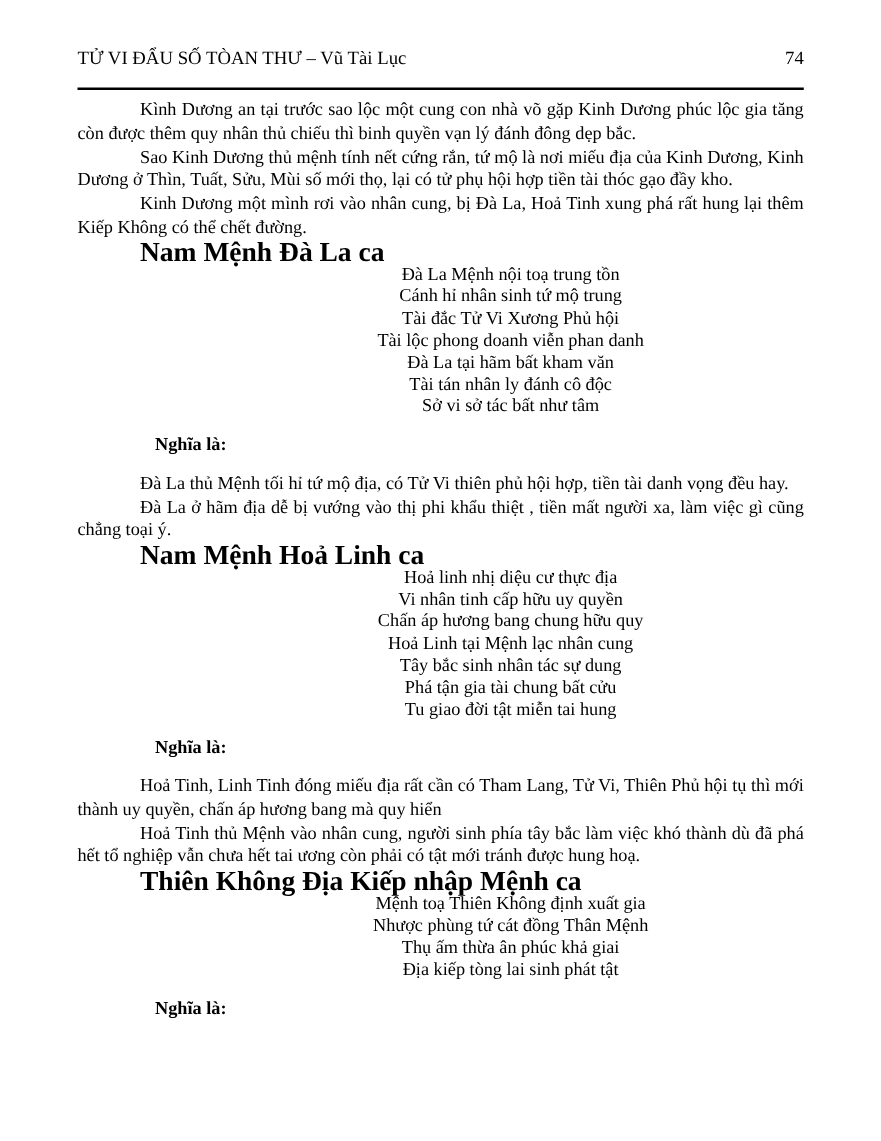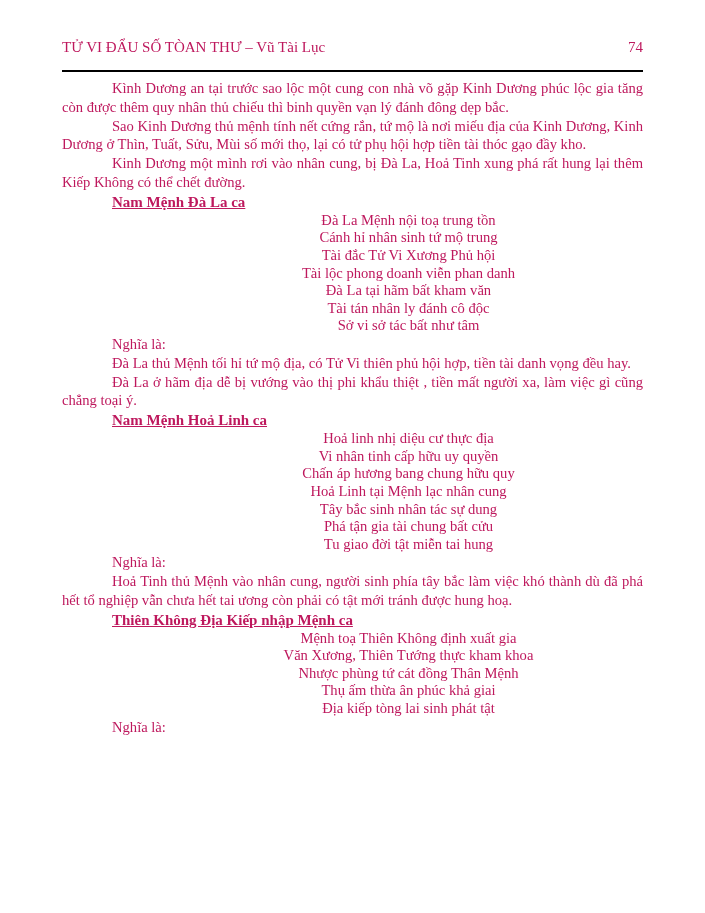--- a/index.html
+++ b/index.html
@@ -8,21 +8,21 @@
     background: #ffffff;
   }
   .page {
     position: relative;
     width: 705px;
     height: 913px;
     background: #ffffff;
     box-sizing: border-box;
     padding: 0 62px;
     font-family: "Liberation Serif", "DejaVu Serif", serif;
-    color: #be185d;
+    color: #000000;
     overflow: hidden;
   }
   .header {
     display: flex;
     justify-content: space-between;
     align-items: baseline;
     padding-top: 38px;
     font-size: 15px;
     line-height: 18px;
     white-space: nowrap;
@@ -35,32 +35,32 @@
     padding-top: 7px;
     font-size: 14.6px;
     line-height: 18.8px;
   }
   .content p.para {
     margin: 0;
     text-indent: 50px;
     text-align: justify;
   }
   .content p.label {
-    margin: 0;
+    margin: 12px;
     text-indent: 50px;
     text-align: left;
+    font-weight: bold;
   }
   .content h2.heading {
     margin: 0;
     padding-left: 50px;
-    font-size: 15px;
+    font-size: 22px;
     line-height: 20px;
     font-weight: bold;
     text-align: left;
-    text-decoration: underline;
   }
   .content .verse-line {
     margin: 0 0 0 112px;
     line-height: 17.6px;
     text-align: center;
   }
 </style>
 </head>
 <body>
 
@@ -87,22 +87,22 @@
       <p class="para">Đà La ở hãm địa dễ bị vướng vào thị phi khẩu thiệt , tiền mất người xa, làm việc gì cũng chẳng toại ý.</p>
       <h2 class="heading">Nam Mệnh Hoả Linh ca</h2>
       <div class="verse-line">Hoả linh nhị diệu cư thực địa</div>
       <div class="verse-line">Vi nhân tinh cấp hữu uy quyền</div>
       <div class="verse-line">Chấn áp hương bang chung hữu quy</div>
       <div class="verse-line">Hoả Linh tại Mệnh lạc nhân cung</div>
       <div class="verse-line">Tây bắc sinh nhân tác sự dung</div>
       <div class="verse-line">Phá tận gia tài chung bất cửu</div>
       <div class="verse-line">Tu giao đời tật miễn tai hung</div>
       <p class="label">Nghĩa là:</p>
+      <p class="para">Hoả Tinh, Linh Tinh đóng miếu địa rất cần có Tham Lang, Tử Vi, Thiên Phủ hội tụ thì mới thành uy quyền, chấn áp hương bang mà quy hiển</p>
       <p class="para">Hoả Tinh thủ Mệnh vào nhân cung, người sinh phía tây bắc làm việc khó thành dù đã phá hết tổ nghiệp vẫn chưa hết tai ương còn phải có tật mới tránh được hung hoạ.</p>
       <h2 class="heading">Thiên Không Địa Kiếp nhập Mệnh ca</h2>
       <div class="verse-line">Mệnh toạ Thiên Không định xuất gia</div>
-      <div class="verse-line">Văn Xương, Thiên Tướng  thực kham khoa</div>
       <div class="verse-line">Nhược phùng tứ cát đồng Thân Mệnh</div>
       <div class="verse-line">Thụ ấm thừa ân phúc khả giai</div>
       <div class="verse-line">Địa kiếp tòng lai sinh phát tật</div>
       <p class="label">Nghĩa là:</p>
     </div>
 </div>
 
 </body></html>

